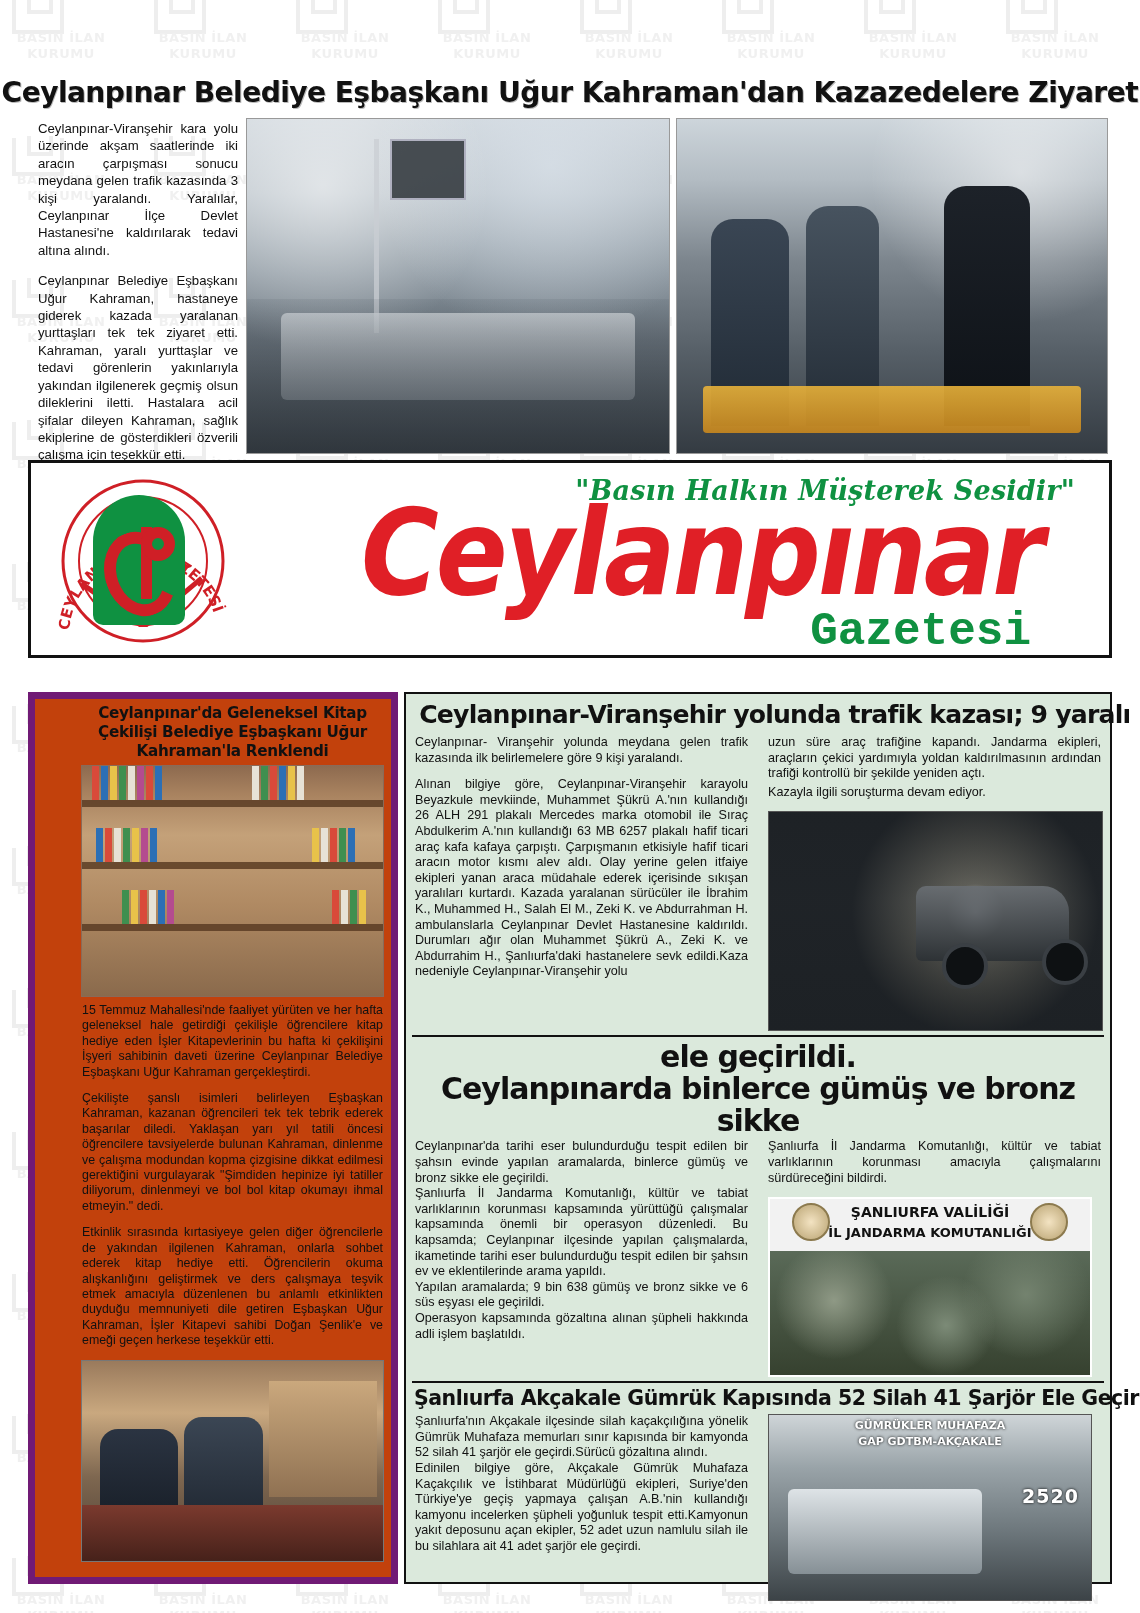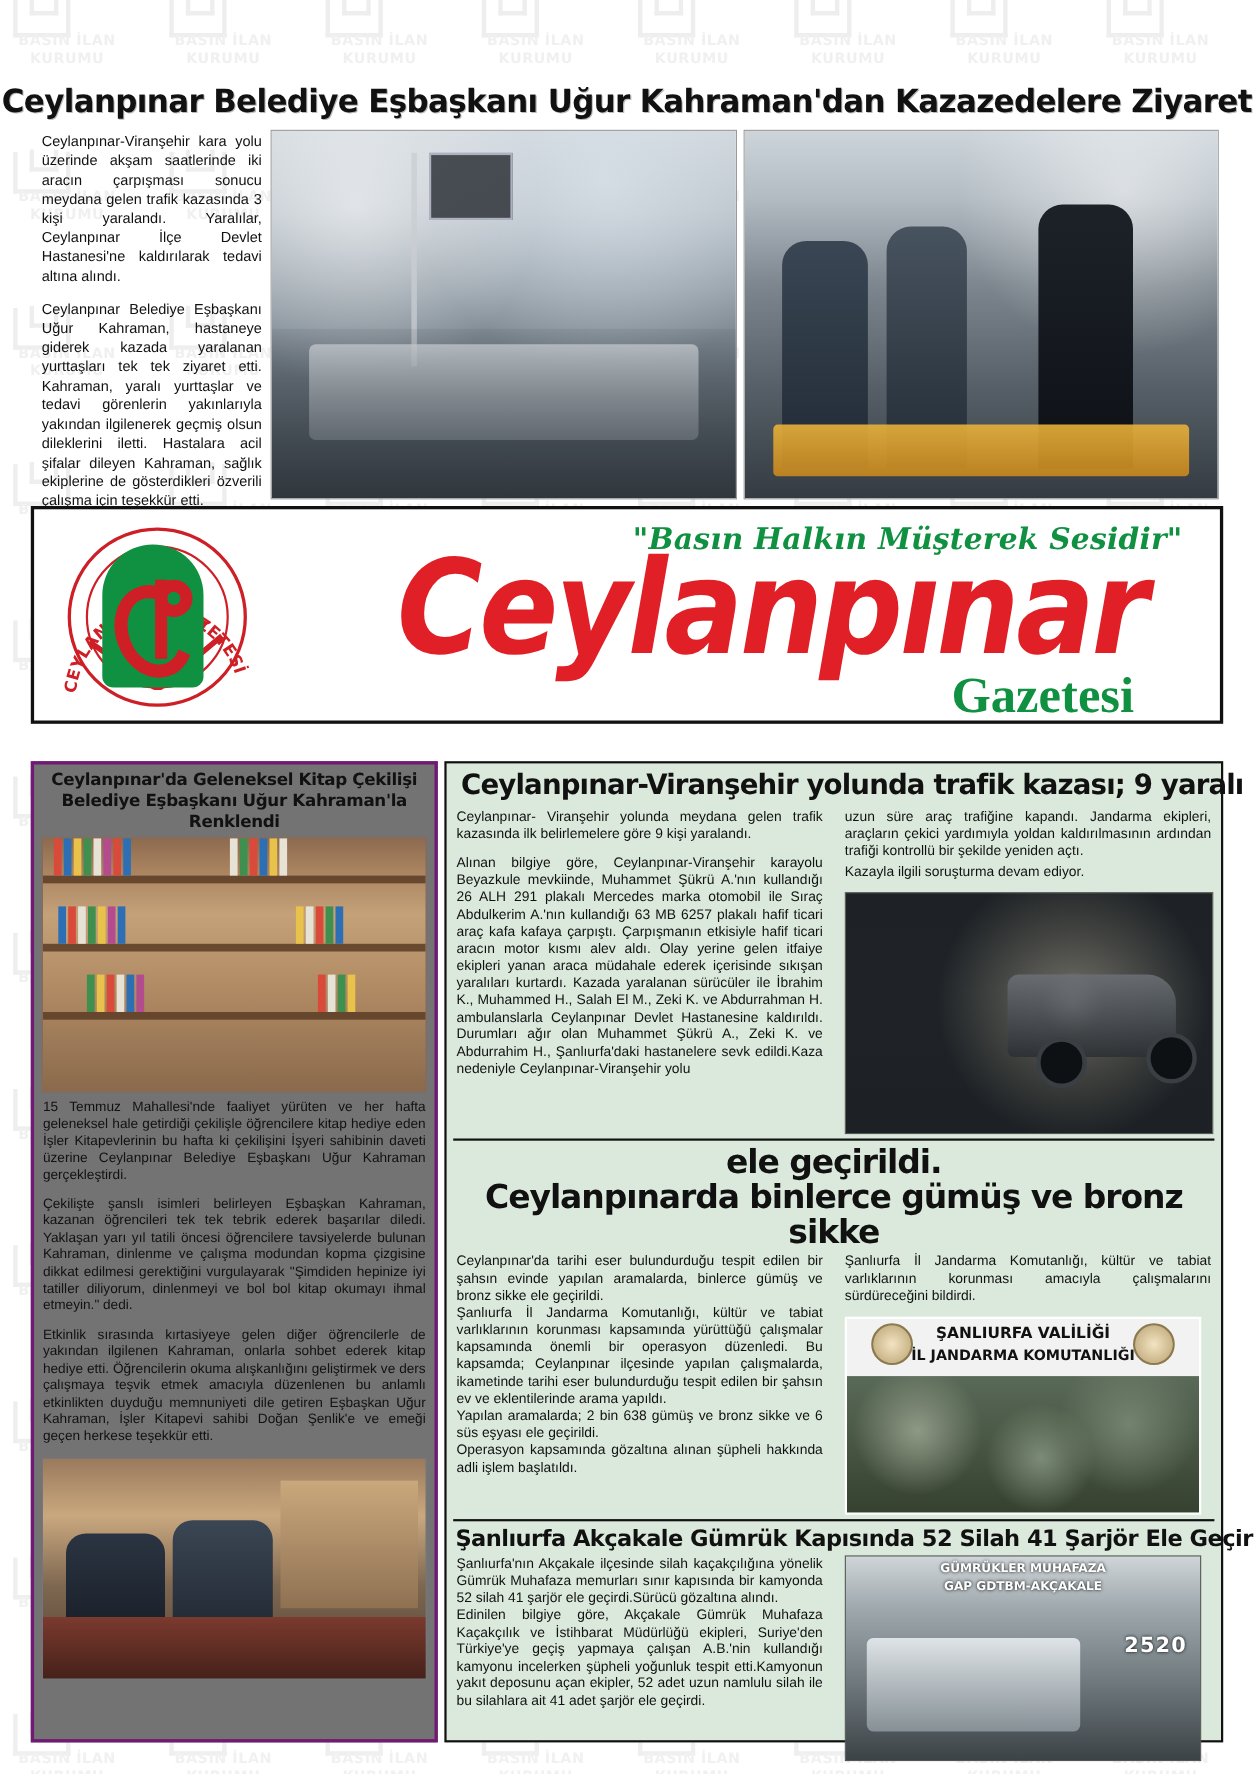--- a/index.html
+++ b/index.html
@@ -146,39 +146,39 @@
     font-style:italic;font-weight:bold;
     font-size:106px;line-height:108px;
     color:#e01f26;
     letter-spacing:-3px;
     white-space:nowrap;
     transform:scaleY(1.12);
     transform-origin:left top;
   }
   .brand-sub{
     position:absolute;right:78px;top:146px;
-    font-family:Liberation Serif, serif;
+    font-family:Liberation Mono, monospace;
     font-weight:bold;font-size:46px;line-height:46px;
     color:#0f9141;white-space:nowrap;
   }
 
   .infobar{
     position:absolute;left:196px;top:656px;width:916px;height:28px;
     background:#111;color:#fff;z-index:21;
     display:flex;align-items:center;justify-content:center;
   }
   .infobar span{
     font-family:"DejaVu Sans", sans-serif;font-weight:bold;font-size:17px;
     letter-spacing:-0.2px;white-space:nowrap;transform:scaleX(.99);
   }
 
   
   .col-left{
     position:absolute;left:28px;top:692px;width:370px;height:892px;
-    background:#737373;border:3px solid #701a75;box-sizing:border-box;z-index:20;
+    background:#c2410c;border:7px solid #701a75;box-sizing:border-box;z-index:20;padding-left:39px;
   }
   .col-right{
     position:absolute;left:404px;top:692px;width:708px;height:892px;
     background:#dbe9dc;border:2px solid #111;box-sizing:border-box;z-index:20;
   }
 
   .hl-left{
     margin:5px 6px 4px 6px;
     font-family:"DejaVu Sans", sans-serif;font-weight:bold;
     font-size:15.2px;line-height:19px;color:#111;text-align:center;
@@ -431,21 +431,21 @@
     <div class="rule"></div>
 
     <div class="hl-right2">
       <div>ele geçirildi.</div>
       <div>Ceylanpınarda binlerce gümüş ve bronz sikke</div>
     </div>
     <div class="two-col">
       <div class="c">
         <p style="margin-bottom:0">Ceylanpınar'da tarihi eser bulundurduğu tespit edilen bir şahsın evinde yapılan aramalarda, binlerce gümüş ve bronz sikke ele geçirildi.</p>
         <p style="margin-bottom:0">Şanlıurfa İl Jandarma Komutanlığı, kültür ve tabiat varlıklarının korunması kapsamında yürüttüğü çalışmalar kapsamında önemli bir operasyon düzenledi. Bu kapsamda; Ceylanpınar ilçesinde yapılan çalışmalarda, ikametinde tarihi eser bulundurduğu tespit edilen bir şahsın ev ve eklentilerinde arama yapıldı.</p>
-        <p style="margin-bottom:0">Yapılan aramalarda; 2 bin 638 gümüş ve bronz sikke ve 6 süs eşyası ele geçirildi.</p>
+        <p style="margin-bottom:0">Yapılan aramalarda; 9 bin 638 gümüş ve bronz sikke ve 6 süs eşyası ele geçirildi.</p>
         <p style="margin-bottom:0">Operasyon kapsamında gözaltına alınan şüpheli hakkında adli işlem başlatıldı.</p>
       </div>
       <div class="c">
         <p>Şanlıurfa İl Jandarma Komutanlığı, kültür ve tabiat varlıklarının korunması amacıyla çalışmalarını sürdüreceğini bildirdi.</p>
         <div class="coin-photo">
           <div class="seal" style="left:22px"></div>
           <div class="seal" style="right:22px"></div>
           <div class="hdr h1">ŞANLIURFA VALİLİĞİ</div>
           <div class="hdr h2">İL JANDARMA KOMUTANLIĞI</div>
           <div class="pile"></div>

